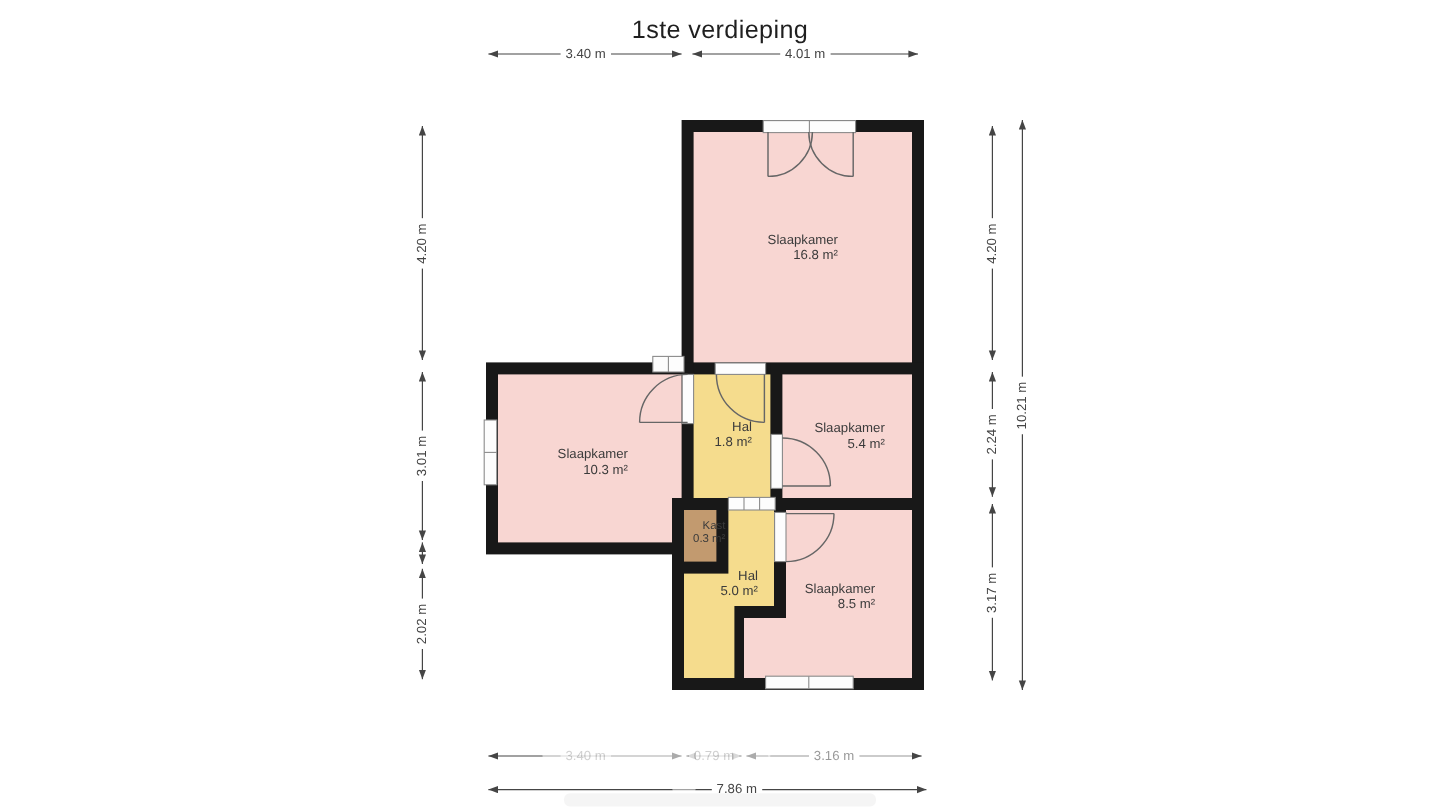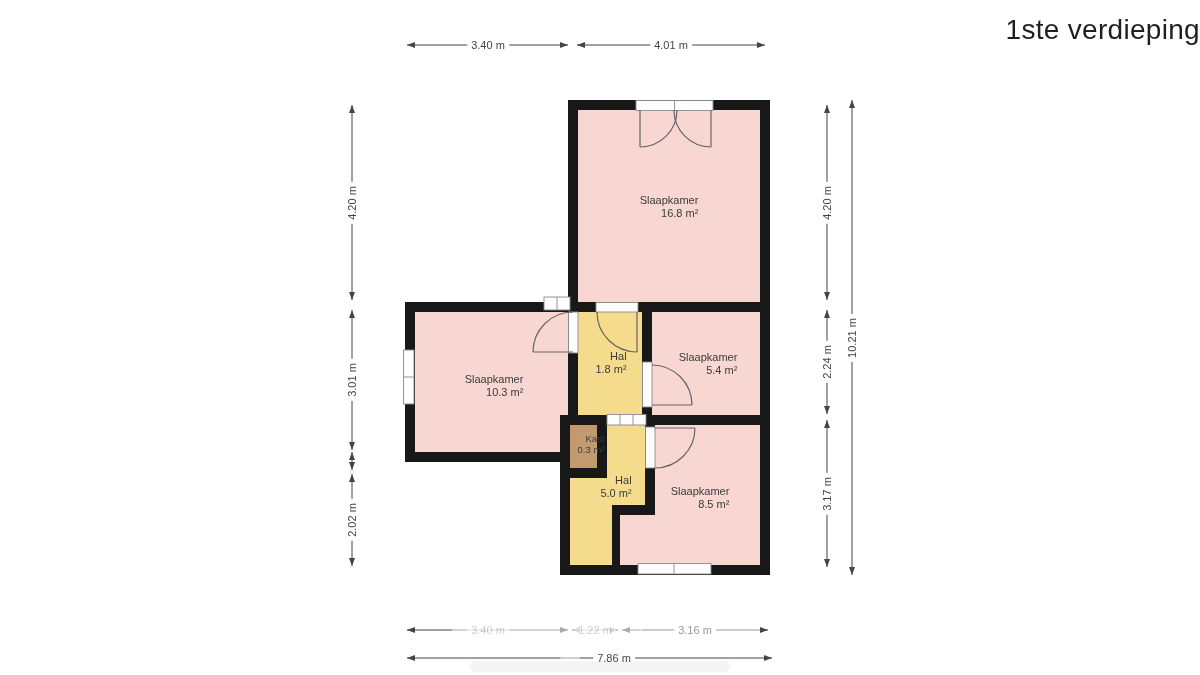--- a/index.html
+++ b/index.html
@@ -1,19 +1,19 @@
 <!DOCTYPE html>
 <html><head>
 <meta charset="utf-8">
 <style>
   html,body{margin:0;padding:0;background:#fff;}
   .canvas{position:relative;width:1200px;height:675px;background:#ffffff;
           font-family:"Liberation Sans",sans-serif;overflow:hidden;}
-  .title{position:absolute;left:0;top:14px;width:1200px;text-align:right;
-         font-size:28px;color:#1f1f1f;letter-spacing:.3px;z-index:9;}
+  .title{position:absolute;left:0;top:14px;width:1200px;text-align:center;
+         font-size:21px;color:#1f1f1f;letter-spacing:.3px;z-index:9;}
   .wall{position:absolute;background:#181818;z-index:1;}
   .int{position:absolute;z-index:2;}
   .pink{background:#f8d6d2;}
   .yellow{background:#f5dc8d;}
   .brown{background:#c29a6f;}
   .overlay{position:absolute;left:0;top:0;z-index:5;pointer-events:none;}
   .room-label{position:absolute;transform:translate(-50%,-50%);text-align:right;
               color:#3b3b3b;font-size:11px;line-height:13px;z-index:6;white-space:nowrap;}
   .room-label span{display:block;}
   .room-label.small{font-size:9.5px;line-height:11px;padding-left:14px;}
@@ -136,21 +136,21 @@
   <div class="dim" style="left:488px;top:45px;">3.40 m</div>
   <div class="dim" style="left:671px;top:45px;">4.01 m</div>
   <div class="dim v" style="left:352px;top:203px;">4.20 m</div>
   <div class="dim v" style="left:352px;top:380px;">3.01 m</div>
   <div class="dim v" style="left:352px;top:520px;">2.02 m</div>
   <div class="dim v" style="left:827px;top:203px;">4.20 m</div>
   <div class="dim v" style="left:827px;top:362px;">2.24 m</div>
   <div class="dim v" style="left:827px;top:494px;">3.17 m</div>
   <div class="dim v" style="left:852px;top:338px;">10.21 m</div>
   <div class="dim faded" style="left:488px;top:630px;">3.40 m</div>
-  <div class="dim faded" style="left:595px;top:630px;">1.22 m</div>
+  <div class="dim faded" style="left:595px;top:630px;">0.79 m</div>
   <div class="dim" style="left:695px;top:630px;">3.16 m</div>
   <div class="dim" style="left:614px;top:658px;">7.86 m</div>
 
   <div class="wash wash1"></div>
   <div class="wash wash2"></div>
   <div class="wash wash3"></div>
   <div class="wash ghost"></div>
 
 </div>
 

